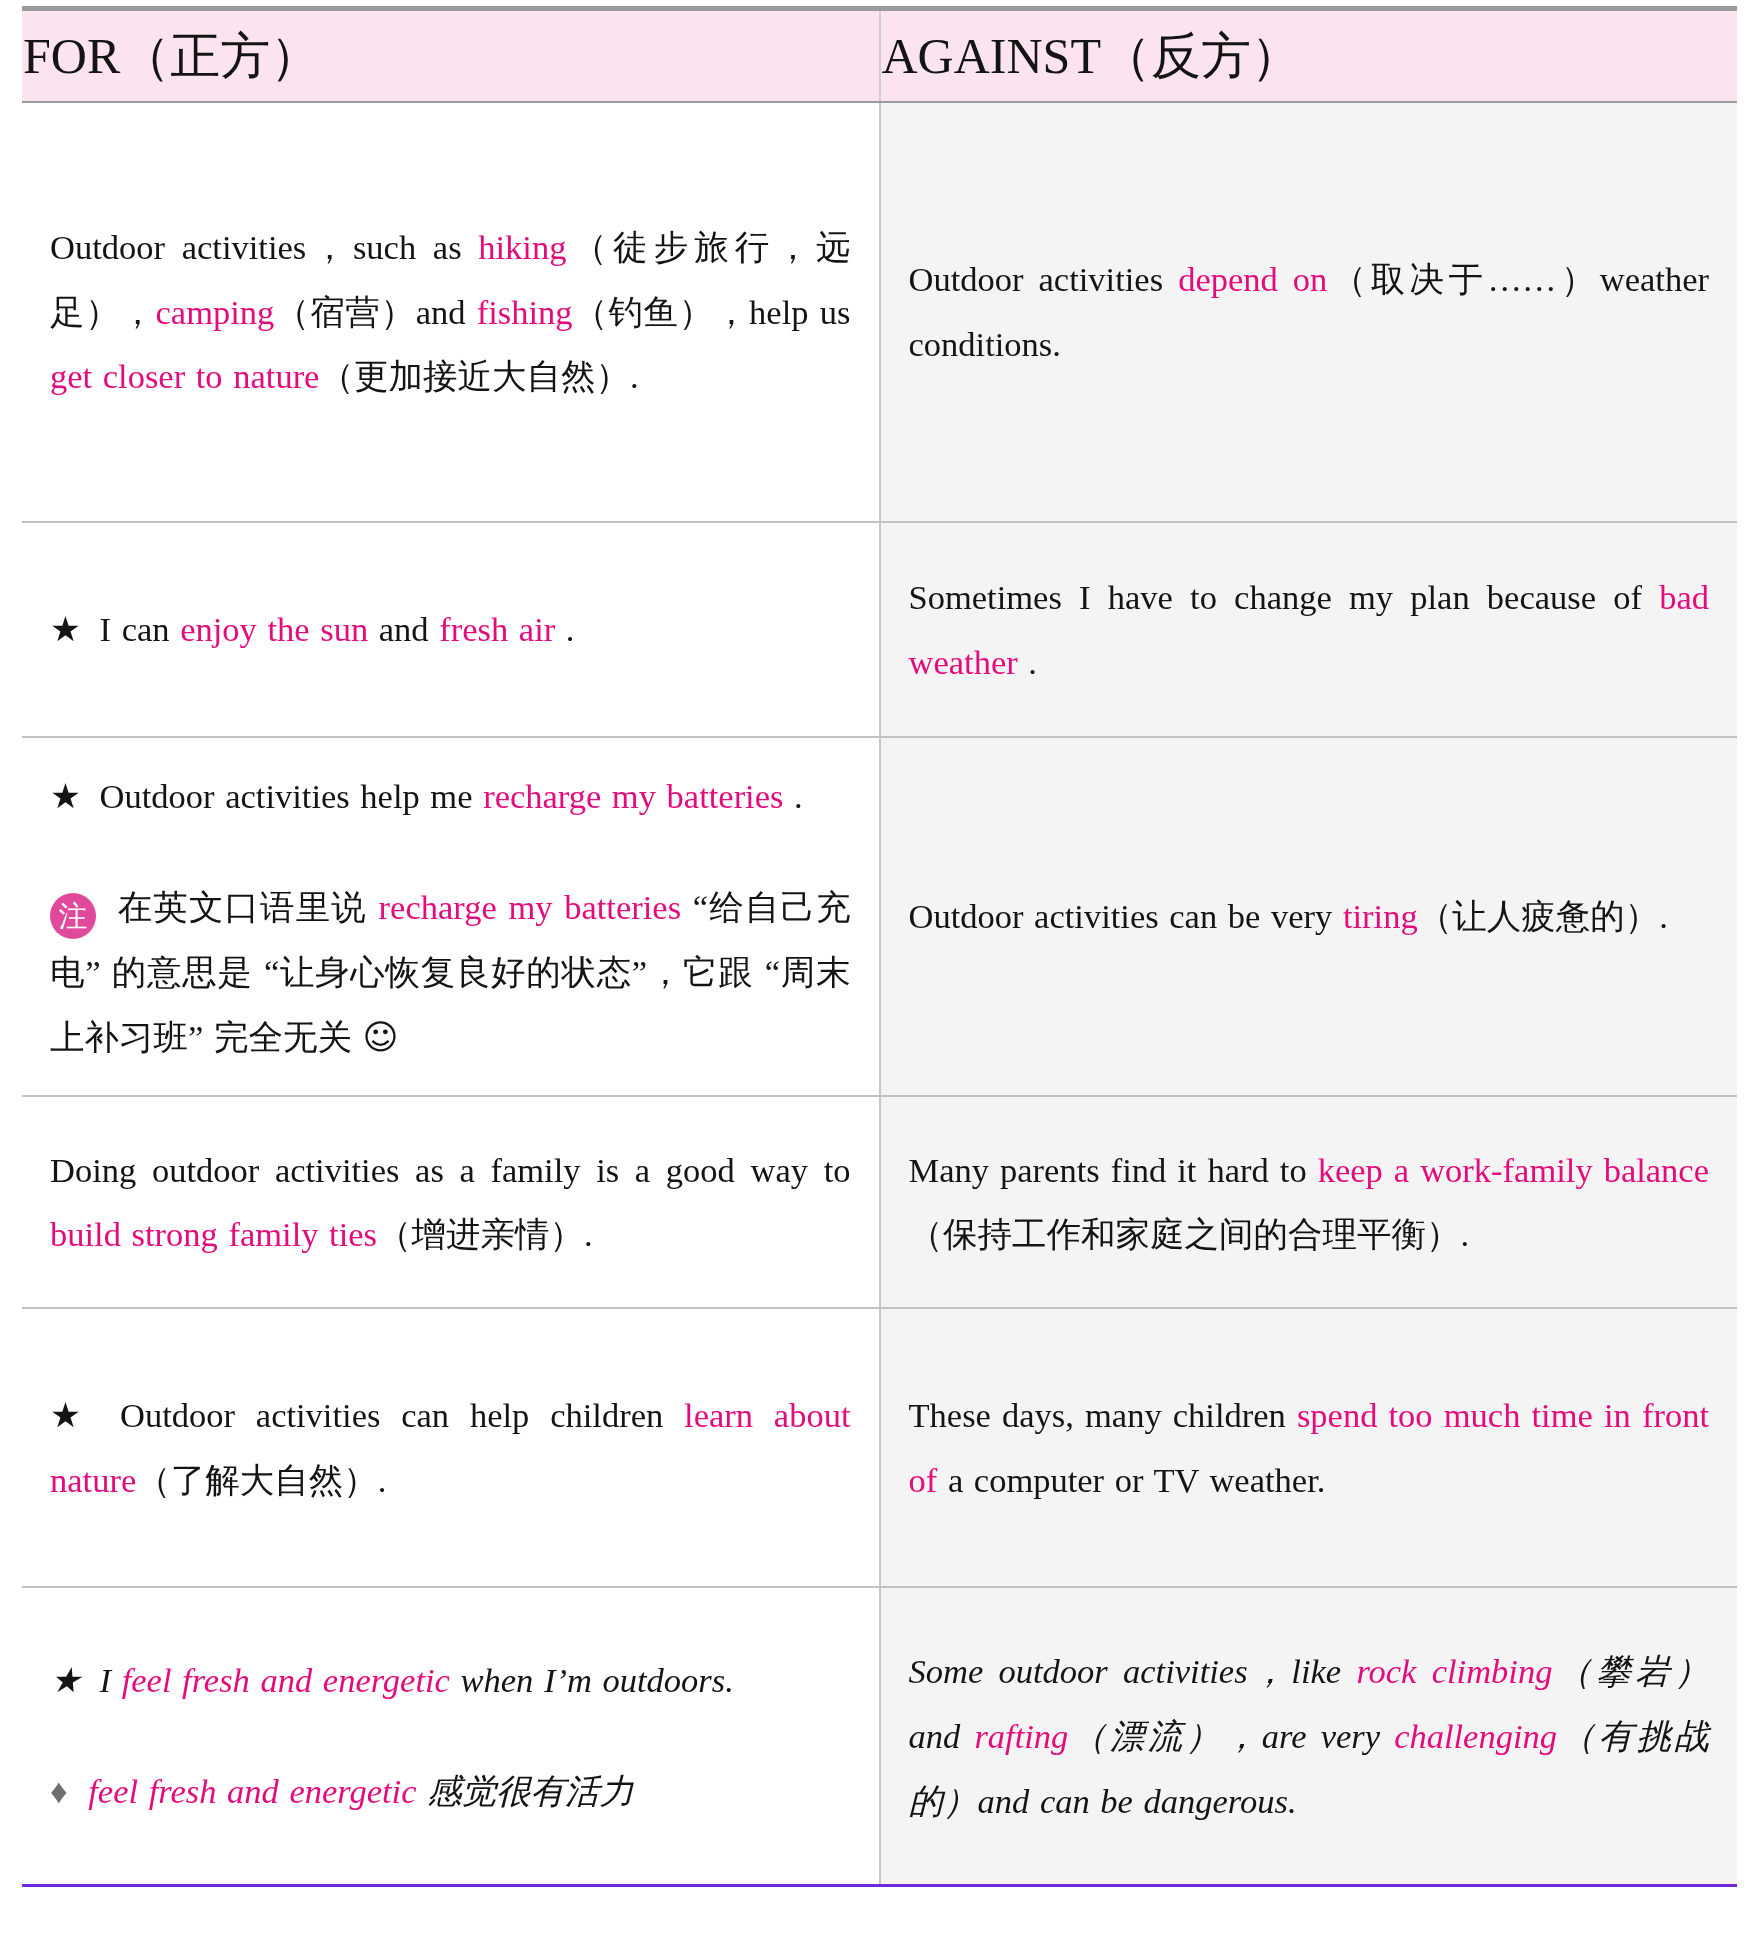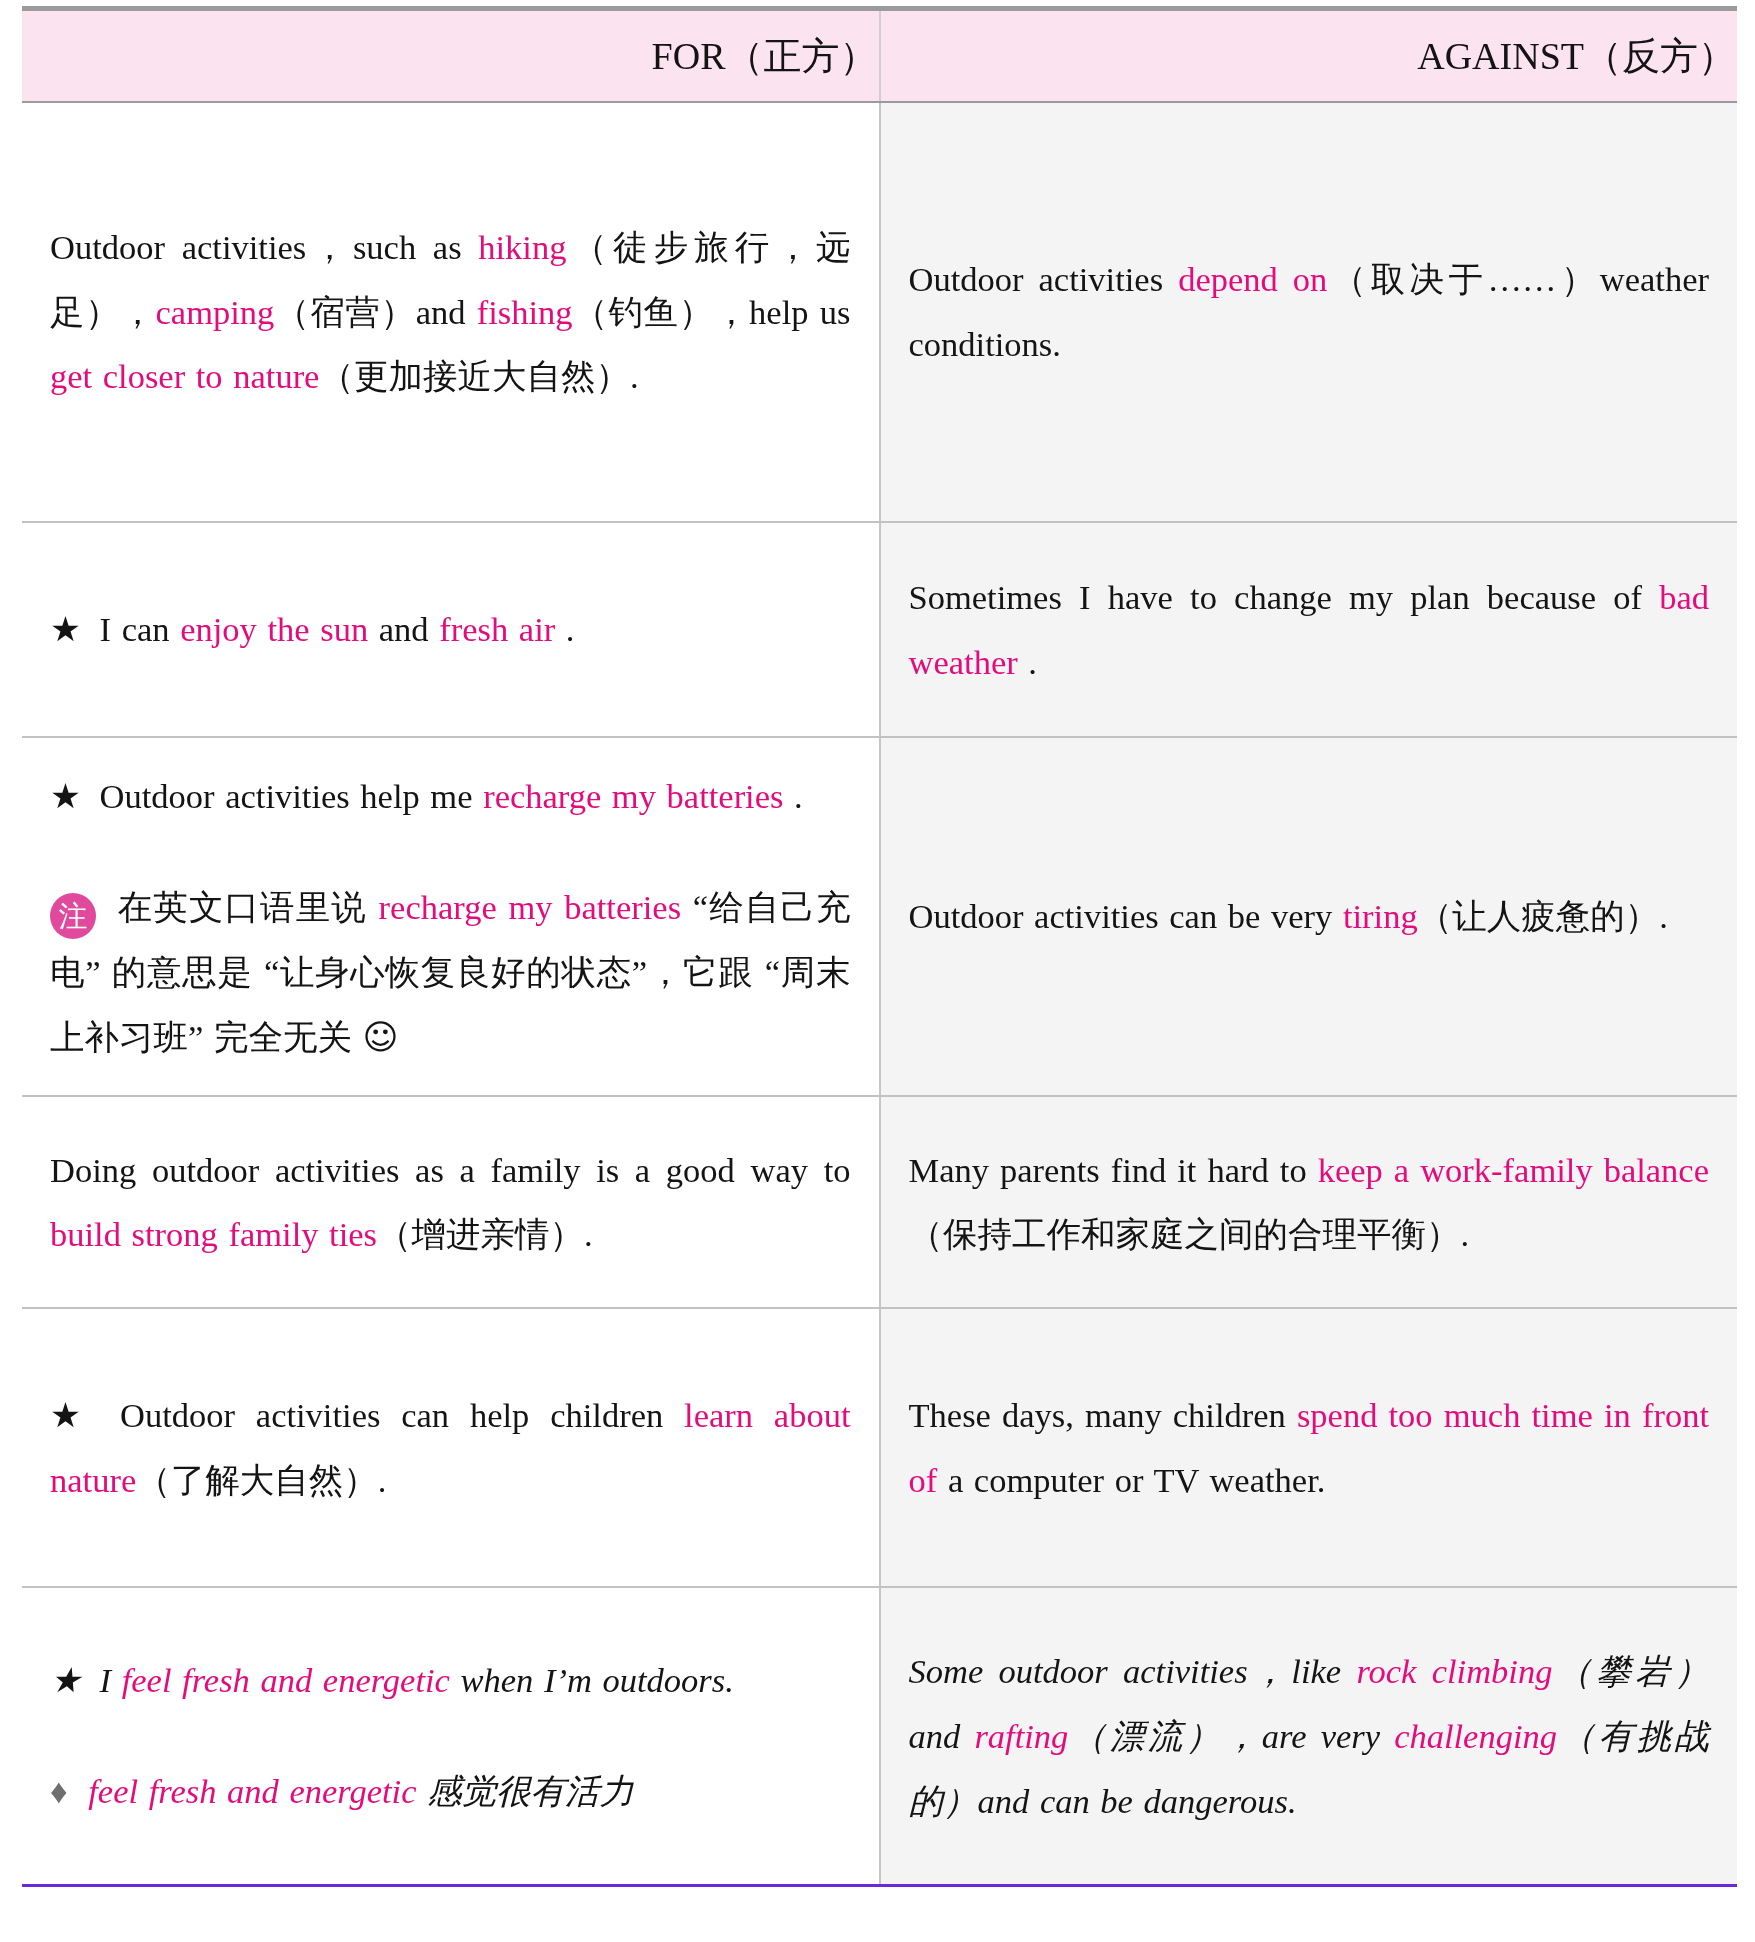--- a/index.html
+++ b/index.html
@@ -13,24 +13,24 @@
   }
   html,body{margin:0;padding:0;}
   body{
     width:1755px;height:1942px;overflow:hidden;background:#ffffff;
     font-family:"Liberation Serif","DejaVu Serif",serif;color:var(--ink);
   }
   .table-wrap{margin:6px 18px 0 22px;}
   table{border-collapse:collapse;width:100%;table-layout:fixed;}
   thead th{
     background:var(--header-bg);
-    font-weight:normal;font-size:38px;height:88px;
+    font-weight:normal;font-size:50px;height:88px;
     border-top:5px solid var(--line-strong);
     border-bottom:2px solid var(--line-strong);
-    text-align:right;vertical-align:middle;
+    text-align:left;vertical-align:middle;
   }
   th.for{border-right:2px solid #cfcfcf;}
   td{
     vertical-align:middle;
     padding:26px 28px;
     font-size:34.5px;line-height:1.88;
     text-align:justify;
     word-spacing:2px;
   }
   td.for{background:#ffffff;border-right:2px solid #c6c6c6;}

